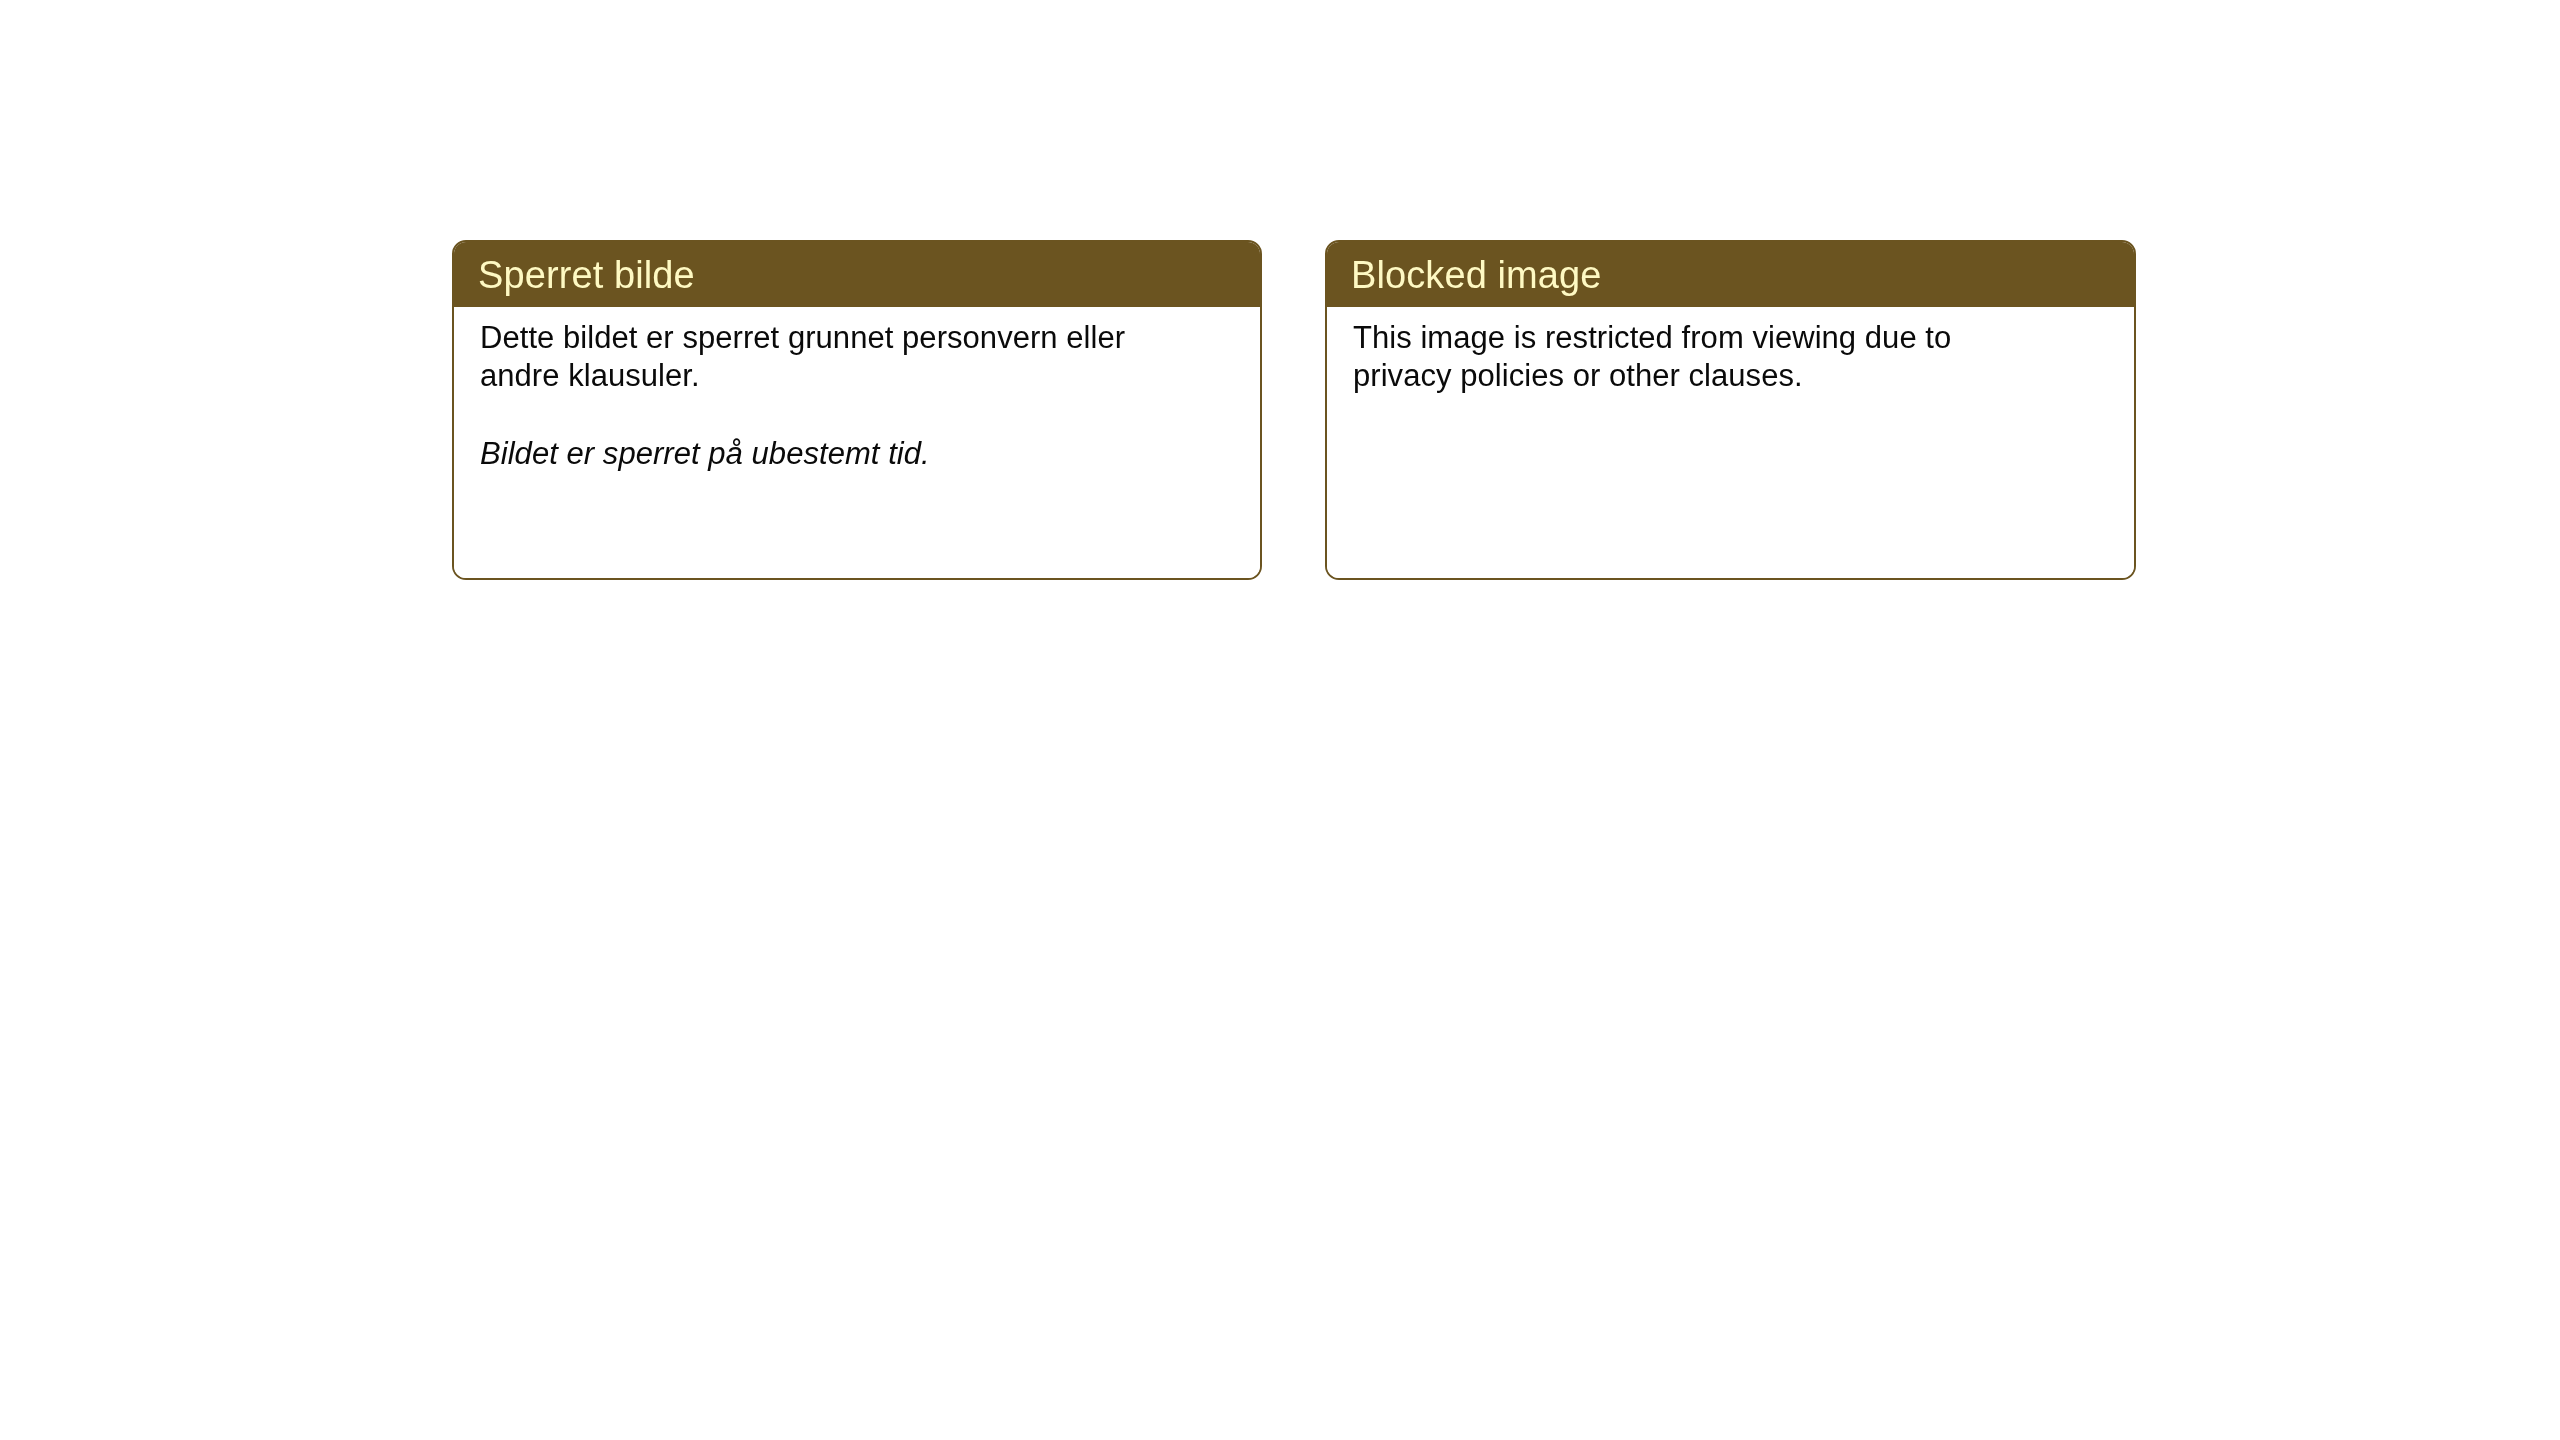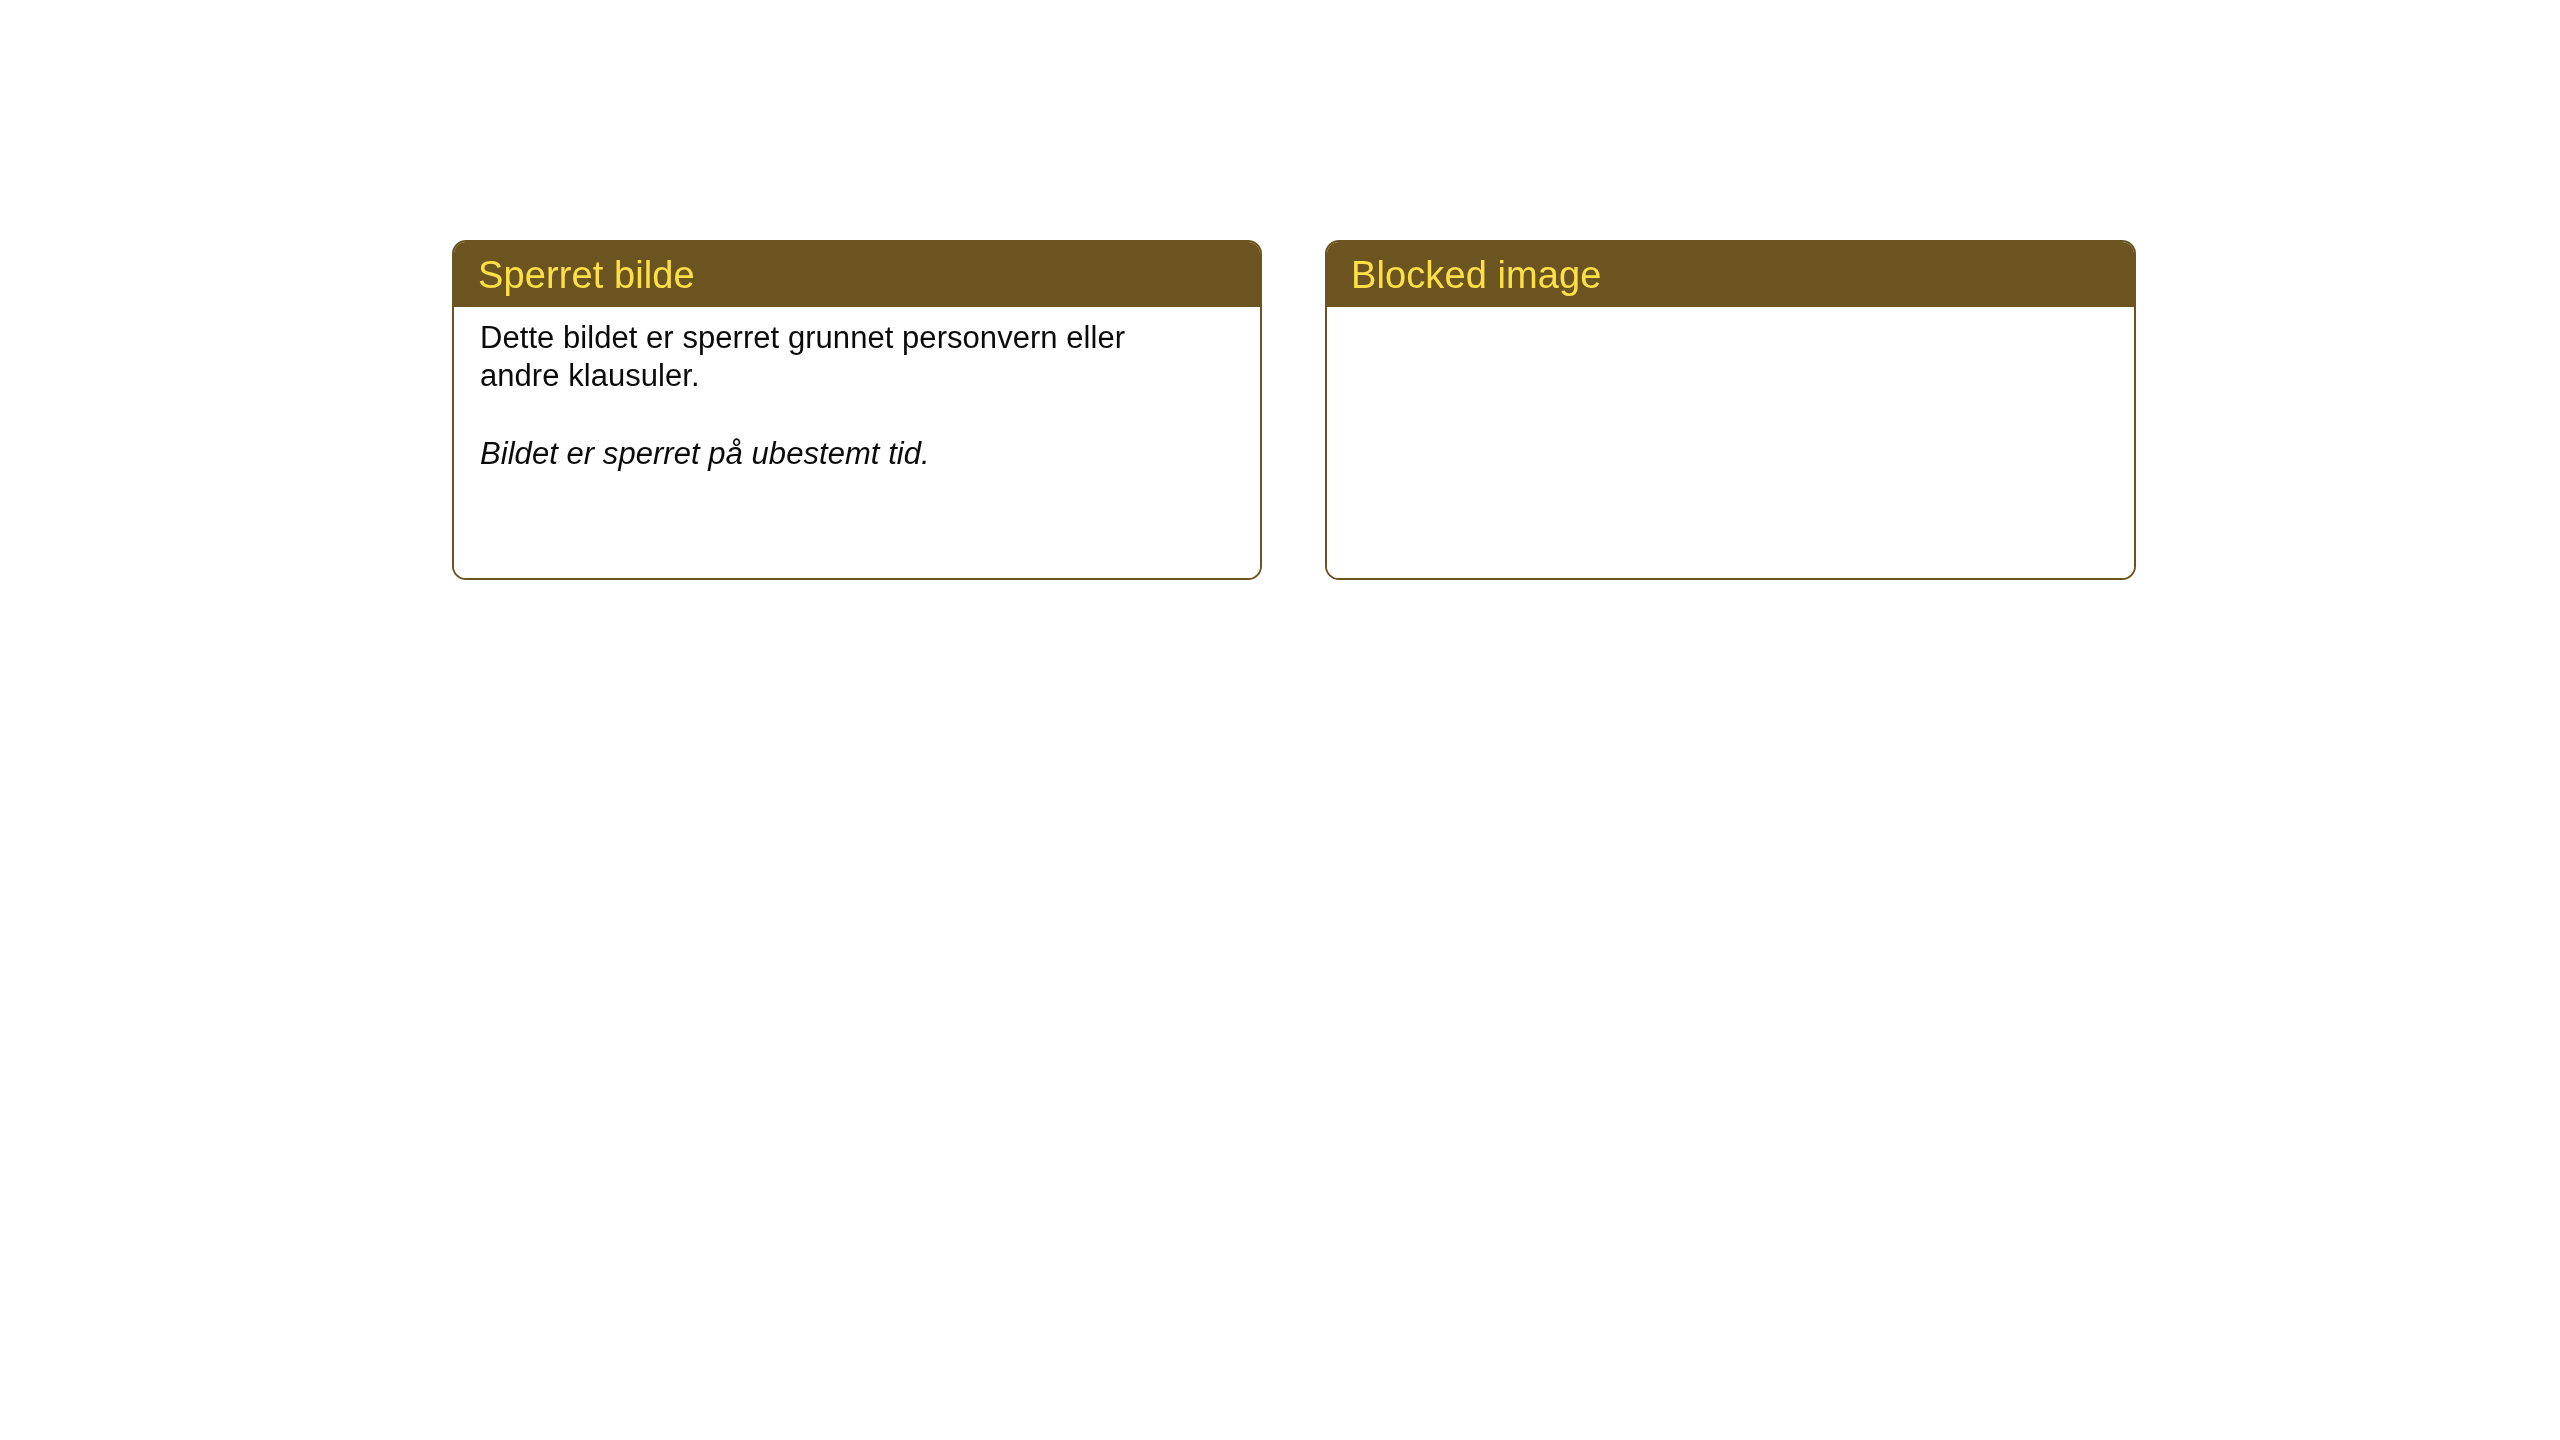--- a/index.html
+++ b/index.html
@@ -55,21 +55,21 @@
     display: flex;
     align-items: center;
     padding: 0 0 0 24px;
   }
 
   .card-title {
     font-size: 38px;
     font-weight: 400;
     line-height: 1;
     letter-spacing: 0.1px;
-    color: #fde047;
+    color: #fef9c3;
     white-space: nowrap;
   }
 
   .card-body {
     box-sizing: border-box;
     flex: 1 1 auto;
     background: #ffffff;
     padding: 12px 22px 0 26px;
   }
 
@@ -104,17 +104,18 @@
         <p class="card-paragraph">Dette bildet er sperret grunnet personvern eller andre klausuler.</p>
         <p class="card-paragraph">Bildet er sperret på ubestemt tid.</p>
       </div>
     </section>
 
     <section class="notice-card card-right">
       <div class="card-header">
         <h2 class="card-title">Blocked image</h2>
       </div>
       <div class="card-body">
+        <p class="card-paragraph">This image is restricted from viewing due to privacy policies or other clauses.</p>
       </div>
     </section>
 
   </div>
 </div>
 
 </body></html>

